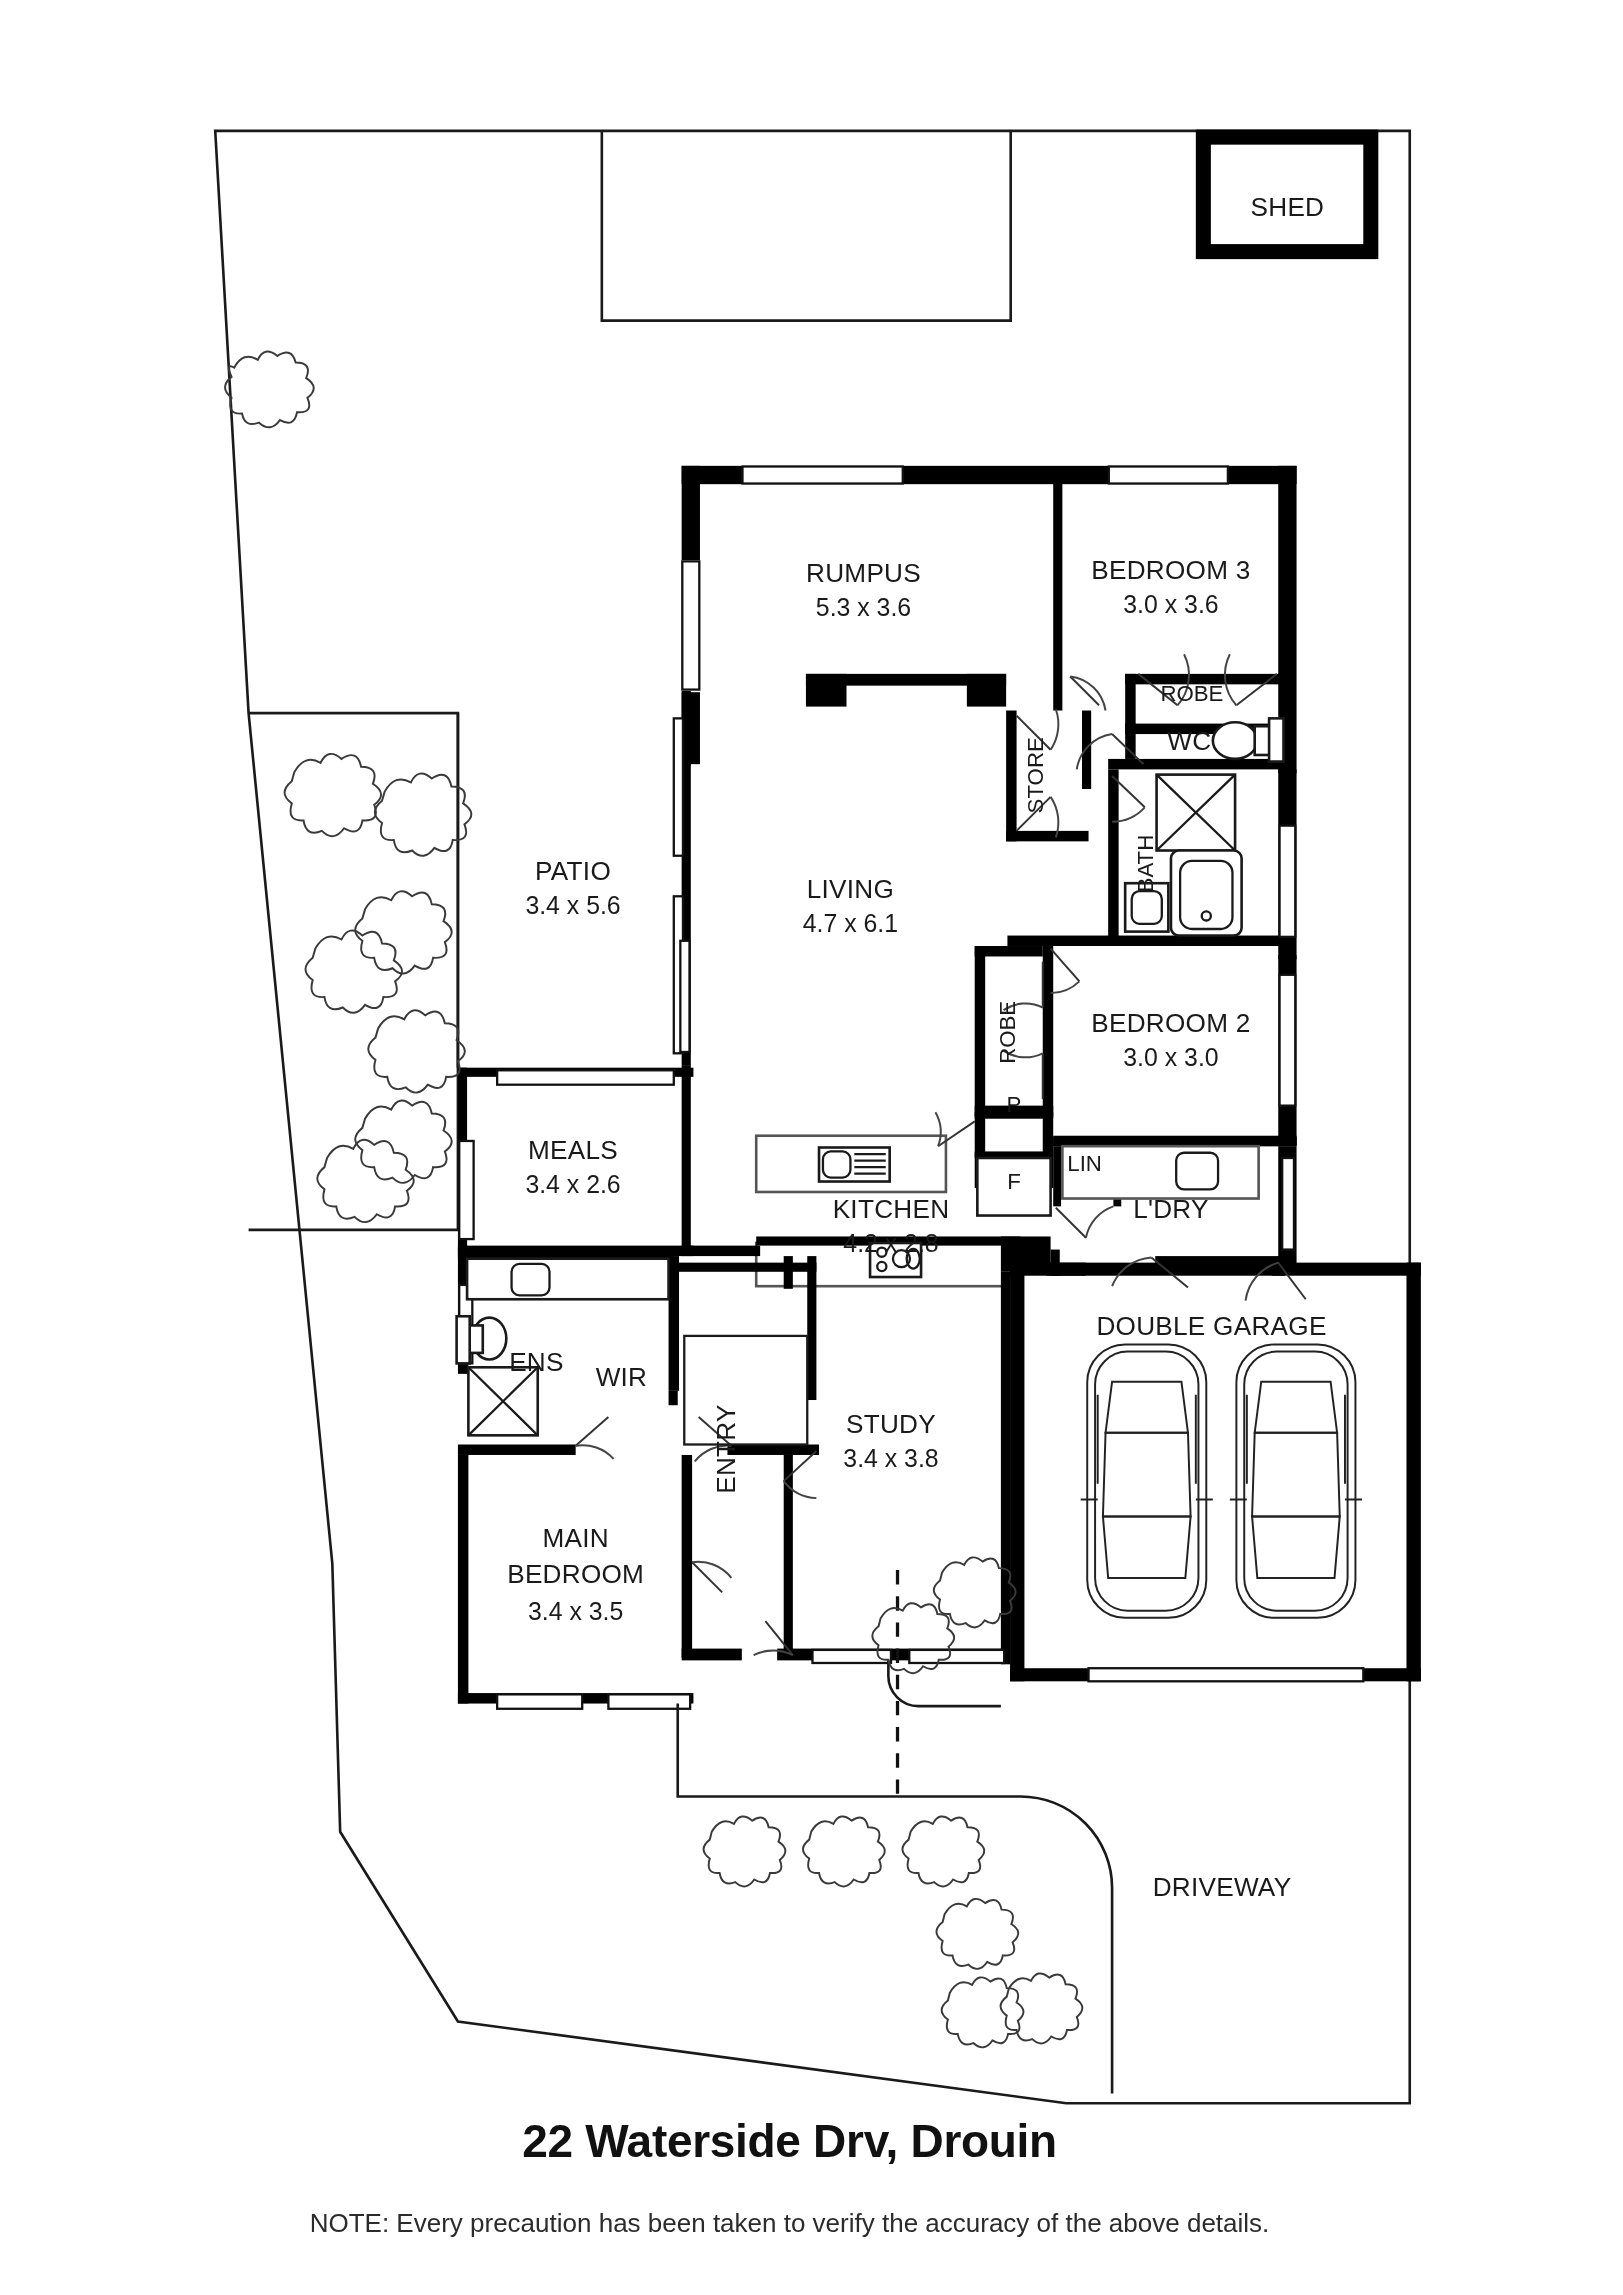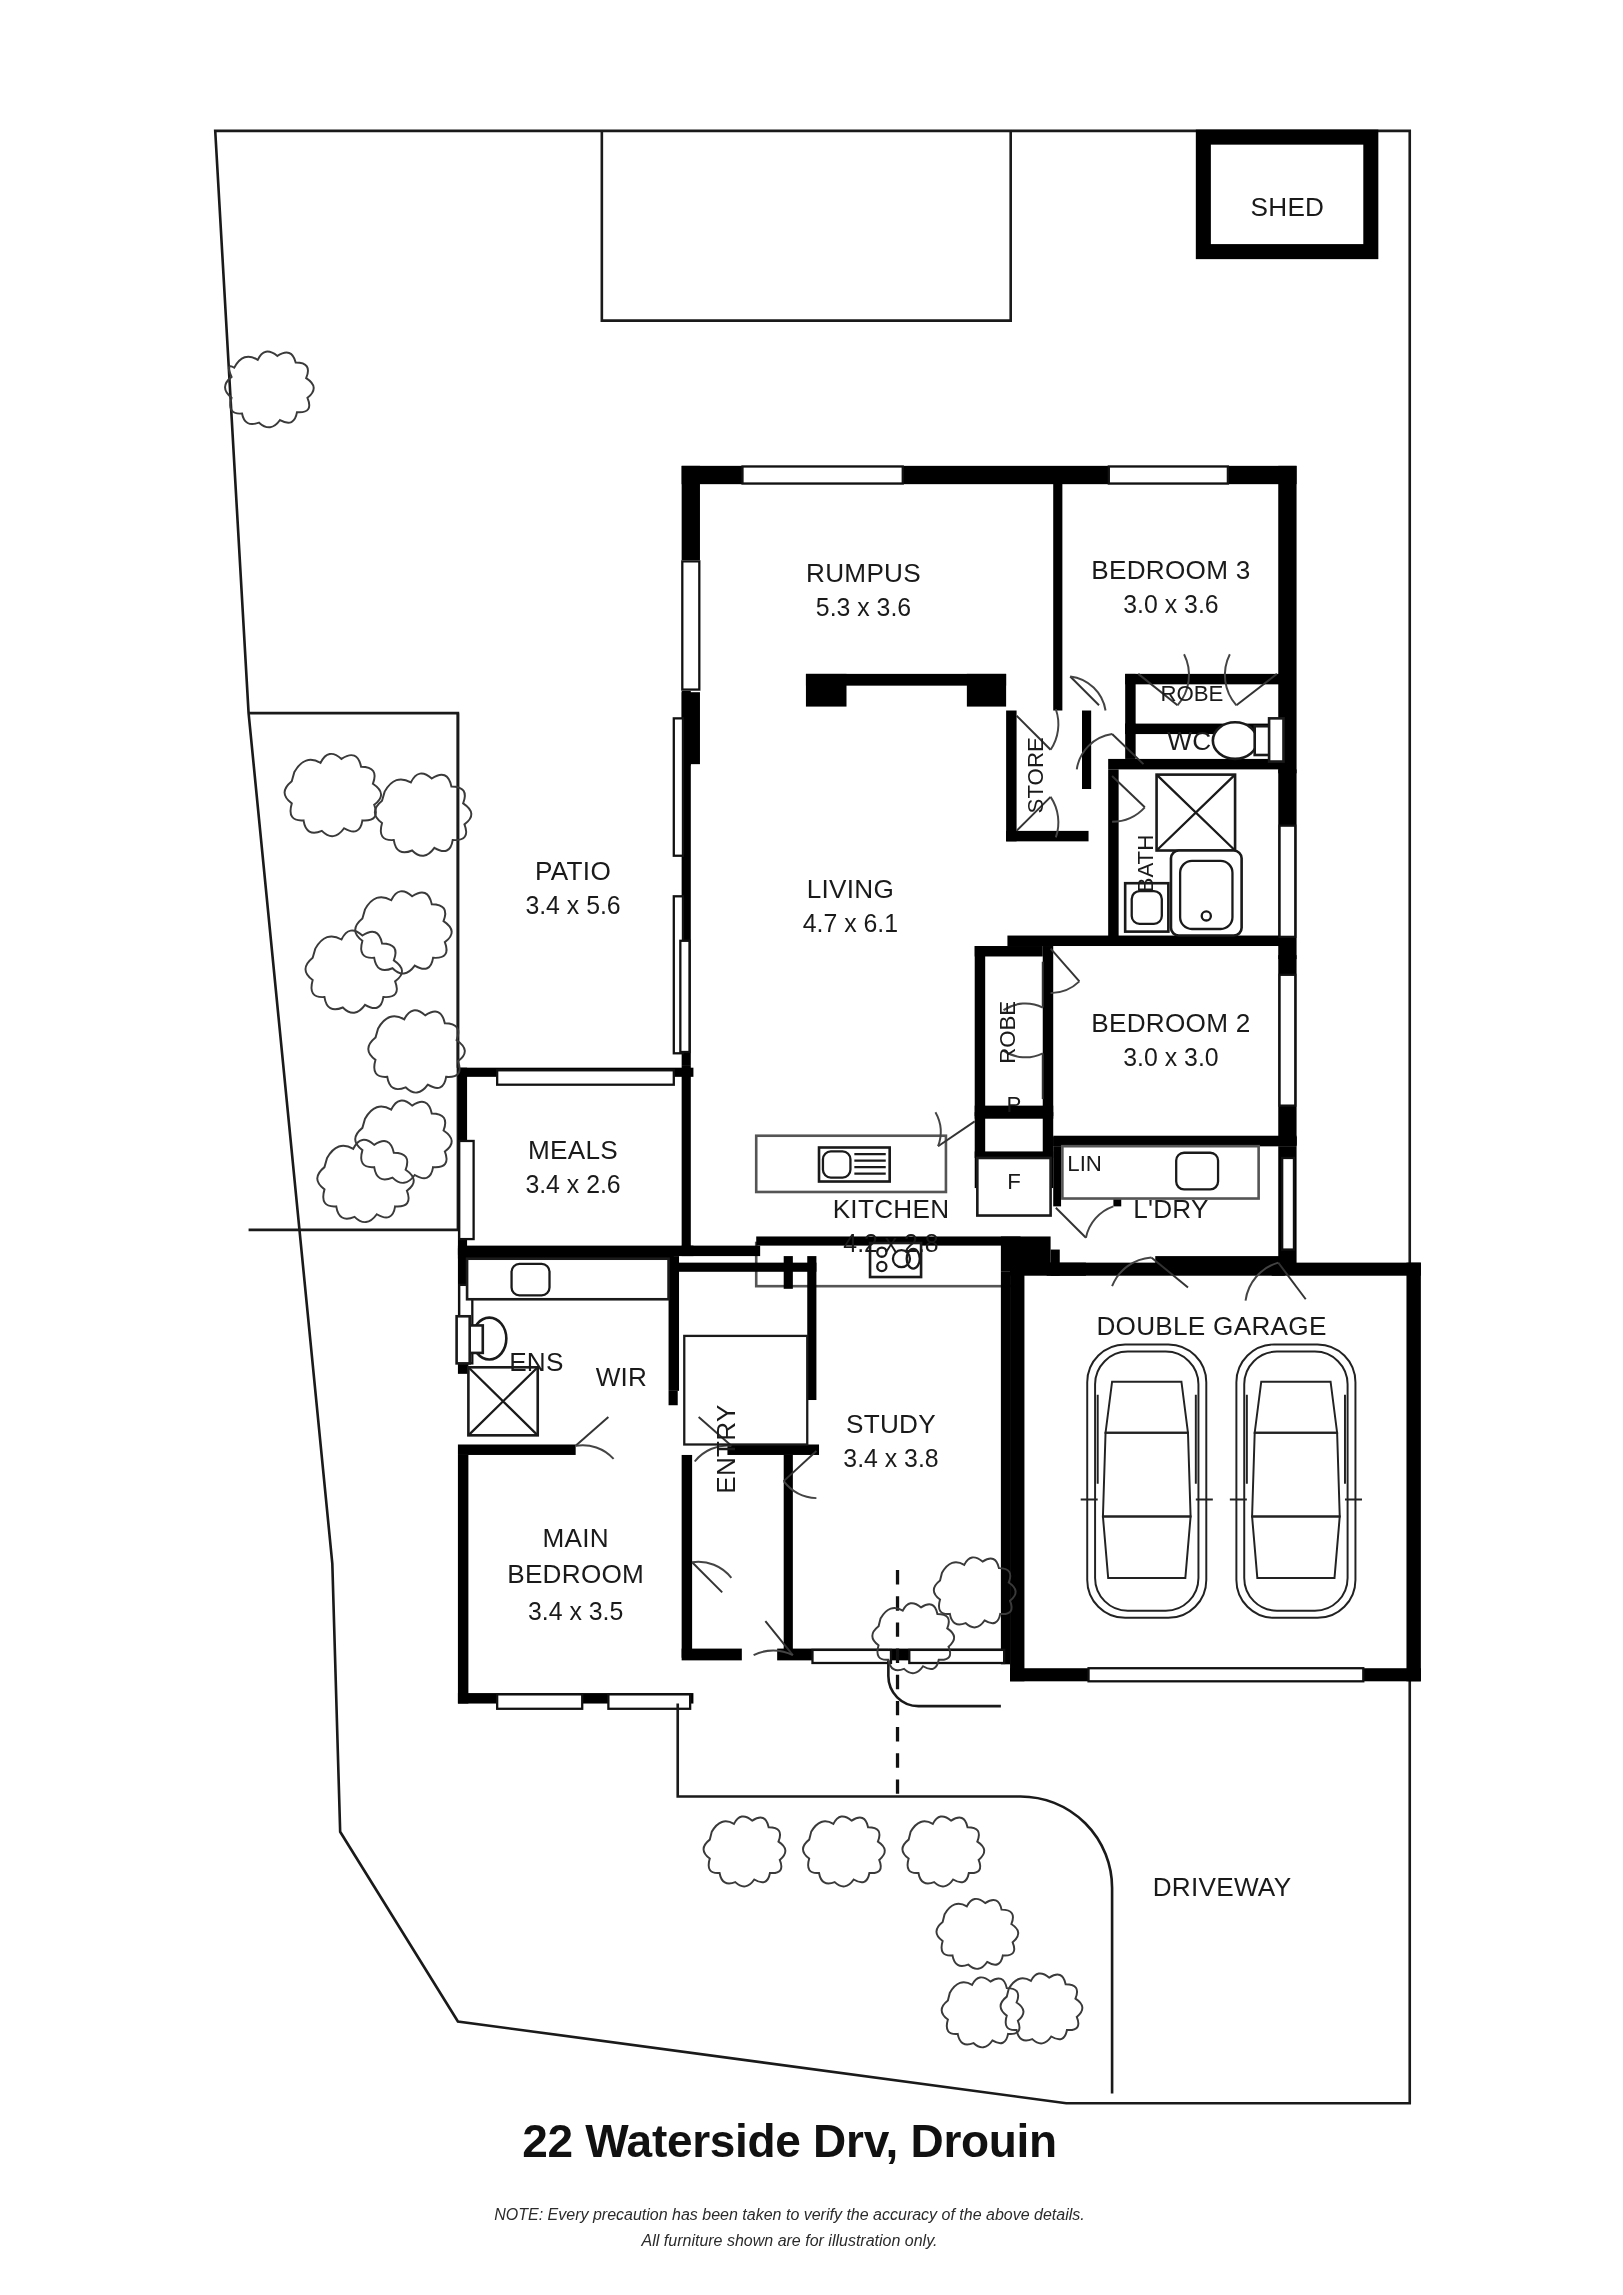--- a/index.html
+++ b/index.html
@@ -45,23 +45,22 @@
     position:absolute;left:0;top:2114px;width:1579px;text-align:center;
   }
   #addr{
     font-family:"Liberation Sans", sans-serif;
     font-size:46px;font-weight:bold;color:#111111;
     letter-spacing:-0.3px;
     margin:0 0 34px 0;
   }
   .note{
     font-family:"Liberation Sans", sans-serif;
-    font-size:16px;color:#2b2b2b;line-height:1.62;
+    font-size:26px;color:#2b2b2b;line-height:1.62;
     margin:0;
-    font-style:italic;
   }
 </style>
 </head>
 <body>
 
 <div id="stage">
 
 <svg id="plan" viewBox="0 0 2481 3508" xmlns="http://www.w3.org/2000/svg">
 
   <path class="boundary" d="M 329,200 L 2155,200 L 2155,3215 L 1630,3215 L 700,3090 L 520,2800 L 508,2390 L 380,1090 L 329,200 Z"></path>
@@ -423,15 +422,14 @@
 
   <text class="rlabel" x="1868" y="2898">DRIVEWAY</text>
 
 </svg>
 
 </div>
 
 <div id="title-block">
   <h1 id="addr">22 Waterside Drv, Drouin</h1>
   <p class="note">NOTE: Every precaution has been taken to verify the accuracy of the above details.</p>
-  <p class="note">All furniture shown are for illustration only.</p>
 </div>
 
 
 </body></html>

